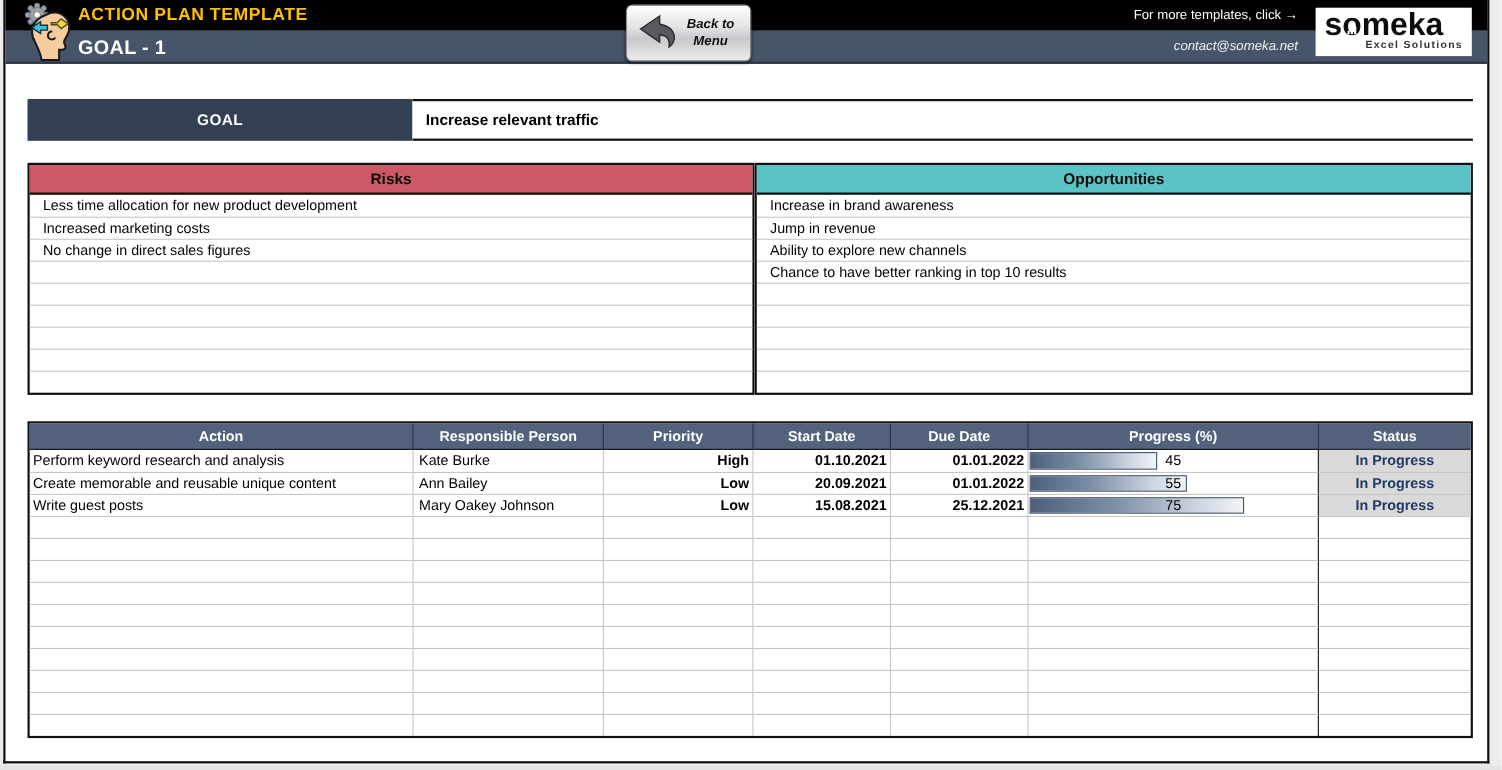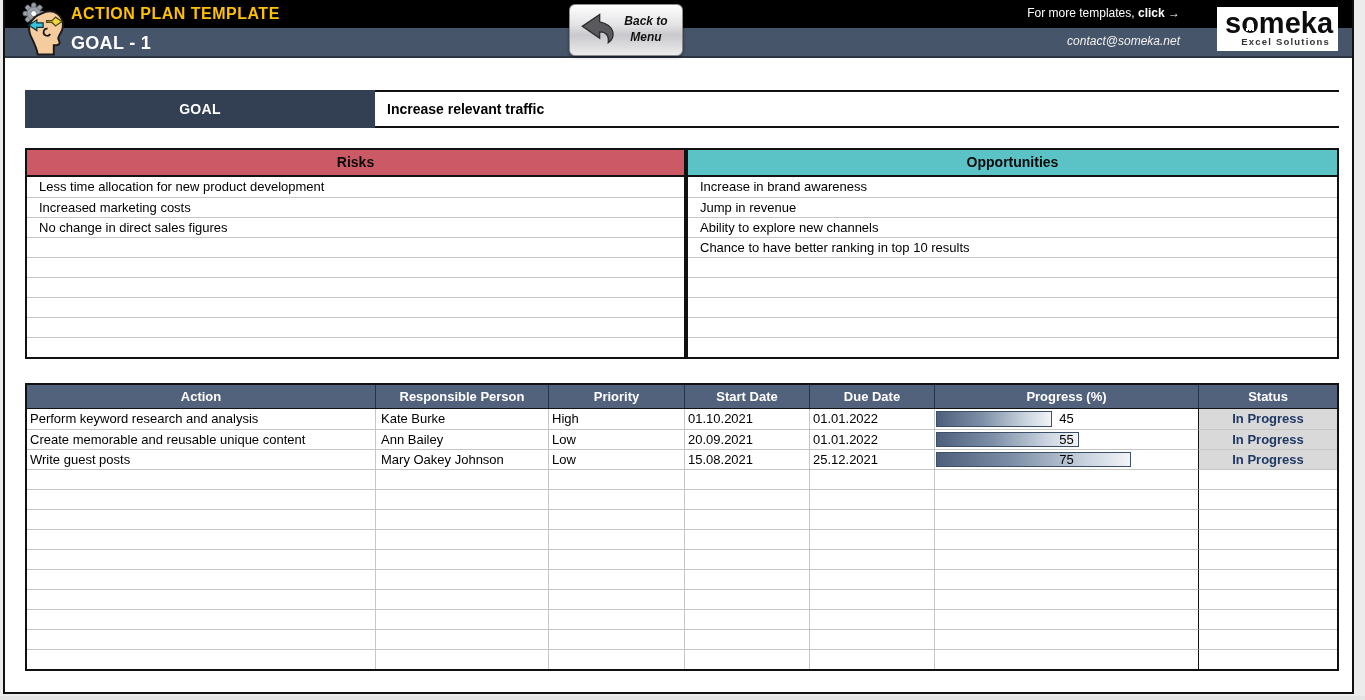--- a/index.html
+++ b/index.html
@@ -18,24 +18,24 @@
   .page-title { position:absolute; left:66px; top:33px; color:#ffffff; font-size:18px; font-weight:bold; letter-spacing:.3px; z-index:4; }
 
   .back-btn { position:absolute; left:564px; top:4px; width:114px; height:52px; border-radius:6px; cursor:pointer;
               background:linear-gradient(180deg,#fefefe 0%,#e3e3e5 40%,#c9c9cd 60%,#ececec 100%);
               border:1px solid #8a8a8a; box-shadow:0 1px 3px rgba(0,0,0,.55), inset 0 1px 0 #fff; z-index:6;
               display:flex; align-items:center; justify-content:flex-start; padding:0 6px; }
   .back-arrow { width:40px; height:40px; flex:0 0 auto; }
   .back-label { flex:1; text-align:center; font-size:12px; font-weight:bold; font-style:italic; color:#111; line-height:1.3; }
 
   .more-templates { position:absolute; right:172px; top:6px; color:#fff; font-size:12px; z-index:4; }
-  .more-templates b { font-weight:bold; }
+  .more-templates b { font-weight:normal; }
   .contact { position:absolute; right:172px; top:34px; color:#f2f2f2; font-size:12px; font-style:italic; z-index:4; }
 
-  .someka-box { position:absolute; right:14px; top:7px; width:121px; height:44px; background:#fff; z-index:6;
+  .someka-box { position:absolute; right:14px; top:7px; width:142px; height:44px; background:#fff; z-index:6;
                 padding:1px 8px 0 8px; cursor:pointer; }
   .someka-brand { position:relative; font-size:29px; font-weight:bold; color:#0d0d0d; letter-spacing:0px; line-height:30px; }
   .o-bars { position:absolute; left:21px; bottom:7px; display:flex; align-items:flex-end; gap:1px; }
   .o-bars i { display:block; width:2px; background:#fff; }
   .someka-tagline { text-align:right; font-size:9.5px; font-weight:bold; color:#333; letter-spacing:1.2px; margin-top:-2px; }
 
   
   .goal-label { position:absolute; left:20px; top:90px; width:350px; height:38px; background:var(--goal-label-bg);
                 color:#fff; font-weight:bold; font-size:14px; text-align:center; line-height:38px; letter-spacing:.3px; }
   .goal-value { position:absolute; left:370px; top:90px; width:964px; height:38px; background:#fff;
@@ -61,21 +61,21 @@
   .ahead { height:24px; background:var(--table-header-slate); border-bottom:1px solid #111; }
   .hcell { line-height:23px; text-align:center; color:#fff; font-weight:bold; font-size:13px; border-right:1px solid #27334a; overflow:hidden; }
   .hcell:last-child { border-right:none; }
   .arow { height:20px; }
   .arow + .arow .acell { border-top:1px solid #c6c6c6; }
   .acell { font-size:13px; line-height:19px; color:#000; border-right:1px solid #c6c6c6; overflow:hidden; white-space:nowrap; padding:0 3px; }
   .acell.c-progress { border-right:1px solid #111; padding:0; position:relative; }
   .acell:last-child { border-right:none; }
   .c-action { text-align:left; }
   .c-person { text-align:left; padding-left:5px; }
-  .c-priority, .c-start, .c-due { text-align:left; }
+  .c-priority, .c-start, .c-due { text-align:right;font-weight:bold; }
   .c-status { text-align:center; }
   .c-status.filled { background:var(--status-cell-bg); color:var(--status-text); font-weight:bold; }
   .pbar { position:absolute; left:1px; top:2px; bottom:2px;
           background:linear-gradient(90deg,var(--bar-dark) 0%, #7e90a8 40%, #cbd4e0 78%, var(--bar-light) 100%);
           border:1px solid #3e5069; }
   .pnum { position:absolute; left:0; right:0; top:0; text-align:center; line-height:19px; font-size:13px; color:#000; }
 
   .bottom-gray { position:absolute; left:0; bottom:0; width:100%; height:4px; background:#e4e4e4; }
 </style>
 </head>

